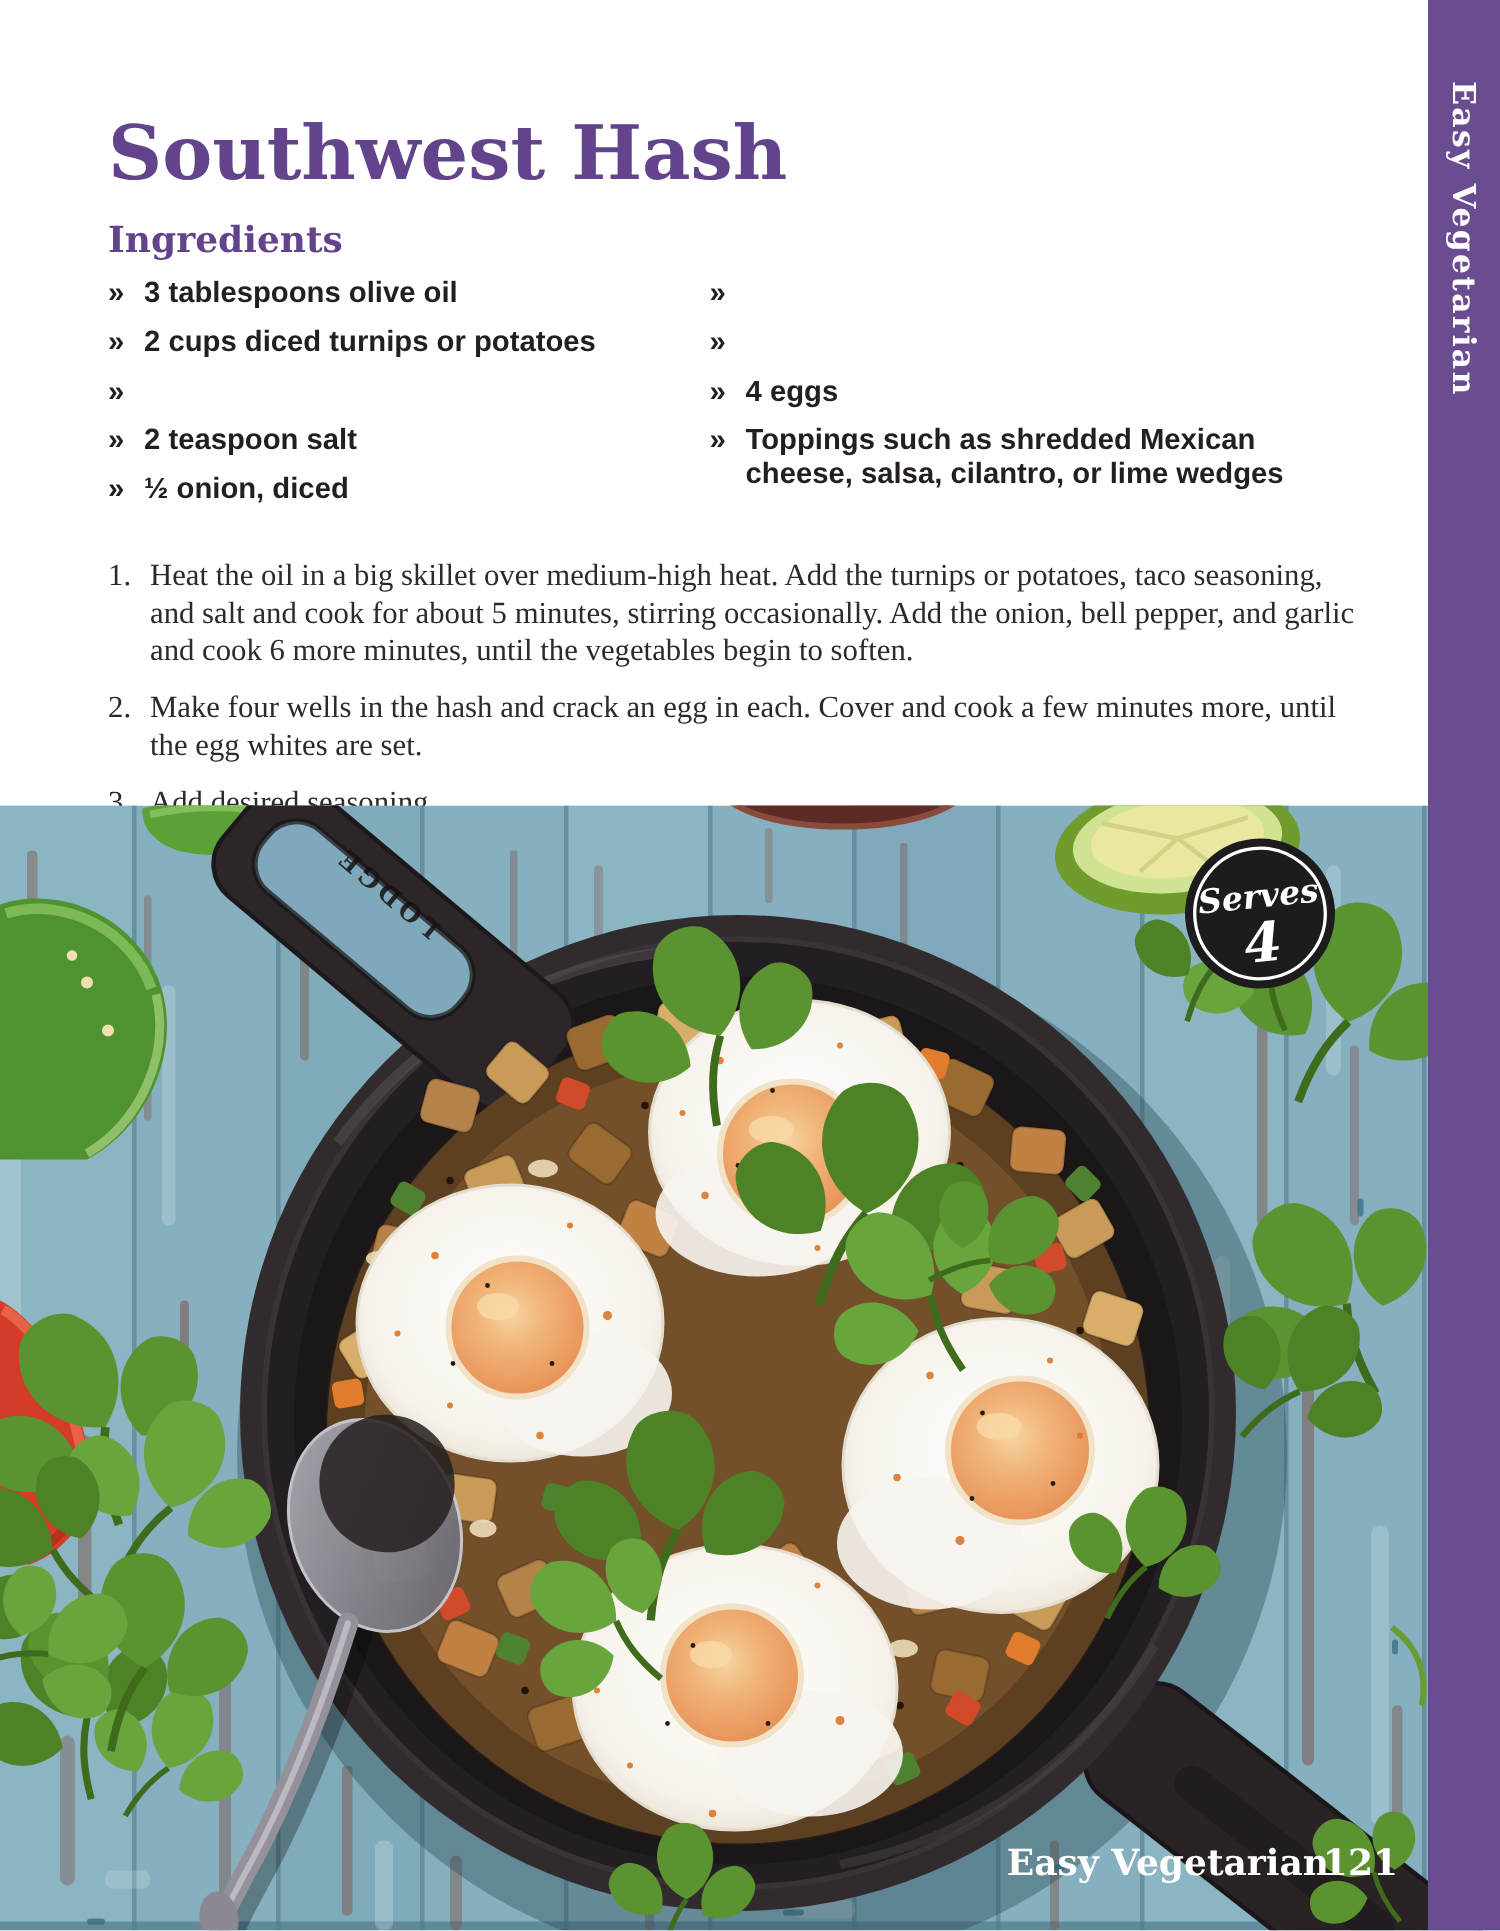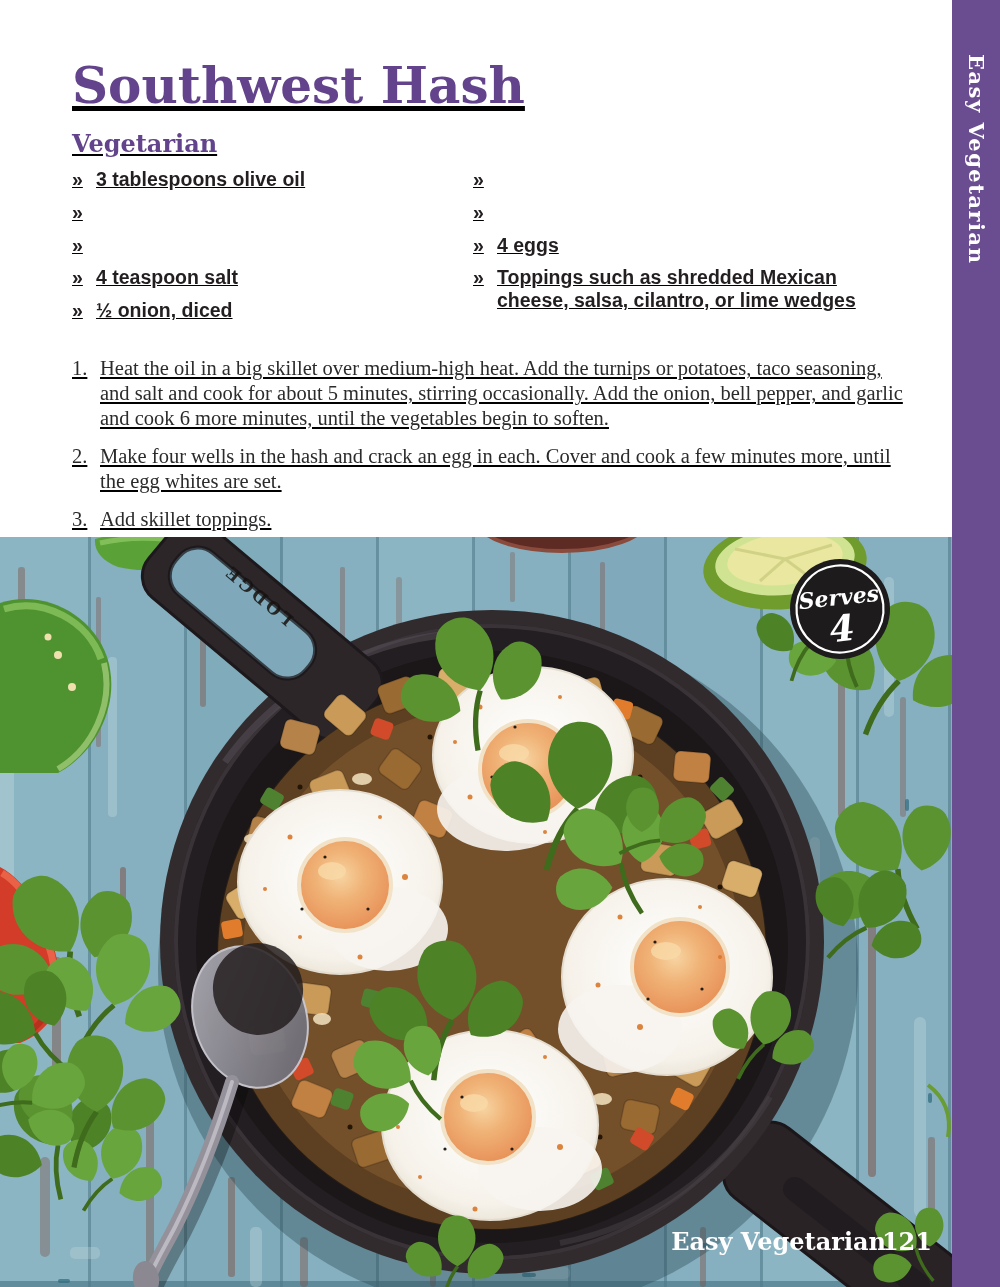--- a/index.html
+++ b/index.html
@@ -4,21 +4,21 @@
 <style>
   html,body{margin:0;padding:0;background:#e8e8e8;}
   .page{position:relative;width:1000px;height:1287px;margin:0 auto;background:#ffffff;
         font-family:"Liberation Sans",sans-serif;overflow:hidden;}
   
   .sidebar{position:absolute;top:0;right:0;width:48px;height:100%;background:#6a4c90;z-index:10;}
   .sidebar-label{position:absolute;top:54px;left:50%;transform:translateX(-50%);
         writing-mode:vertical-rl;color:#fff;font-family:"DejaVu Serif",serif;font-weight:bold;
         font-size:21px;letter-spacing:1.5px;white-space:nowrap;}
   
-  .content{position:absolute;left:72px;top:0;width:834px;text-decoration:underline;}
+  .content{position:absolute;left:72px;top:16px;width:834px;}
   .recipe-title{margin:58px 0 0 0;font-family:"DejaVu Serif",serif;font-weight:bold;
         font-size:50px;line-height:1.1;color:#63448c;}
   .ing-heading{margin:16px 0 10px 0;font-family:"DejaVu Serif",serif;font-weight:bold;
         font-size:24px;color:#63448c;}
   .ing-cols{display:flex;}
   .ing-col{list-style:none;margin:0;padding:0;}
   .ing-col.left{width:401px;flex:none;}
   .ing-col.right{flex:1;}
   .ing-item{display:flex;margin:0 0 10px 0;font-weight:bold;font-size:19.5px;
         line-height:1.17;color:#231f20;}
@@ -35,37 +35,38 @@
   .brand{font-family:"DejaVu Serif",serif;font-weight:bold;letter-spacing:3px;fill:#17120f;opacity:.85;}
   .footer-text{font-family:"DejaVu Serif",serif;font-weight:bold;fill:#ffffff;}
 </style>
 </head>
 <body>
 
 <div class="page">
 
   <div class="content">
     <h1 class="recipe-title">Southwest Hash</h1>
-    <h2 class="ing-heading">Vegetarian</h2>
+    <h2 class="ing-heading">Ingredients</h2>
 
     <div class="ing-cols">
       <ul class="ing-col left">
         <li class="ing-item">
             <span class="ing-bullet">»</span>
             <span>3 tablespoons olive oil</span>
           </li>
         <li class="ing-item">
             <span class="ing-bullet">»</span>
-          </li>
-        <li class="ing-item">
-            <span class="ing-bullet">»</span>
-          </li>
-        <li class="ing-item">
-            <span class="ing-bullet">»</span>
-            <span>4 teaspoon salt</span>
+            <span>2 cups diced turnips or potatoes</span>
+          </li>
+        <li class="ing-item">
+            <span class="ing-bullet">»</span>
+          </li>
+        <li class="ing-item">
+            <span class="ing-bullet">»</span>
+            <span>2 teaspoon salt</span>
           </li>
         <li class="ing-item">
             <span class="ing-bullet">»</span>
             <span>½ onion, diced</span>
           </li>
       </ul>
       <ul class="ing-col right">
         <li class="ing-item">
             <span class="ing-bullet">»</span>
           </li>
@@ -87,21 +88,21 @@
       <li class="step">
           <span class="step-num">1.</span>
           <span class="step-text">Heat the oil in a big skillet over medium-high heat. Add the turnips or potatoes, taco seasoning, and salt and cook for about 5 minutes, stirring occasionally. Add the onion, bell pepper, and garlic and cook 6 more minutes, until the vegetables begin to soften.</span>
         </li>
       <li class="step">
           <span class="step-num">2.</span>
           <span class="step-text">Make four wells in the hash and crack an egg in each. Cover and cook a few minutes more, until the egg whites are set.</span>
         </li>
       <li class="step">
           <span class="step-num">3.</span>
-          <span class="step-text">Add skillet toppings.</span>
+          <span class="step-text">Add desired seasoning.</span>
         </li>
     </ol>
   </div>
 
   <figure class="photo" style="margin:0">
   <svg viewBox="0 0 1000 750" preserveAspectRatio="none">
     <defs>
       <radialGradient id="gYolk" cx="45%" cy="40%" r="65%">
         <stop offset="0%" stop-color="#f7d4a2"></stop>
             <stop offset="40%" stop-color="#f0b377"></stop>

